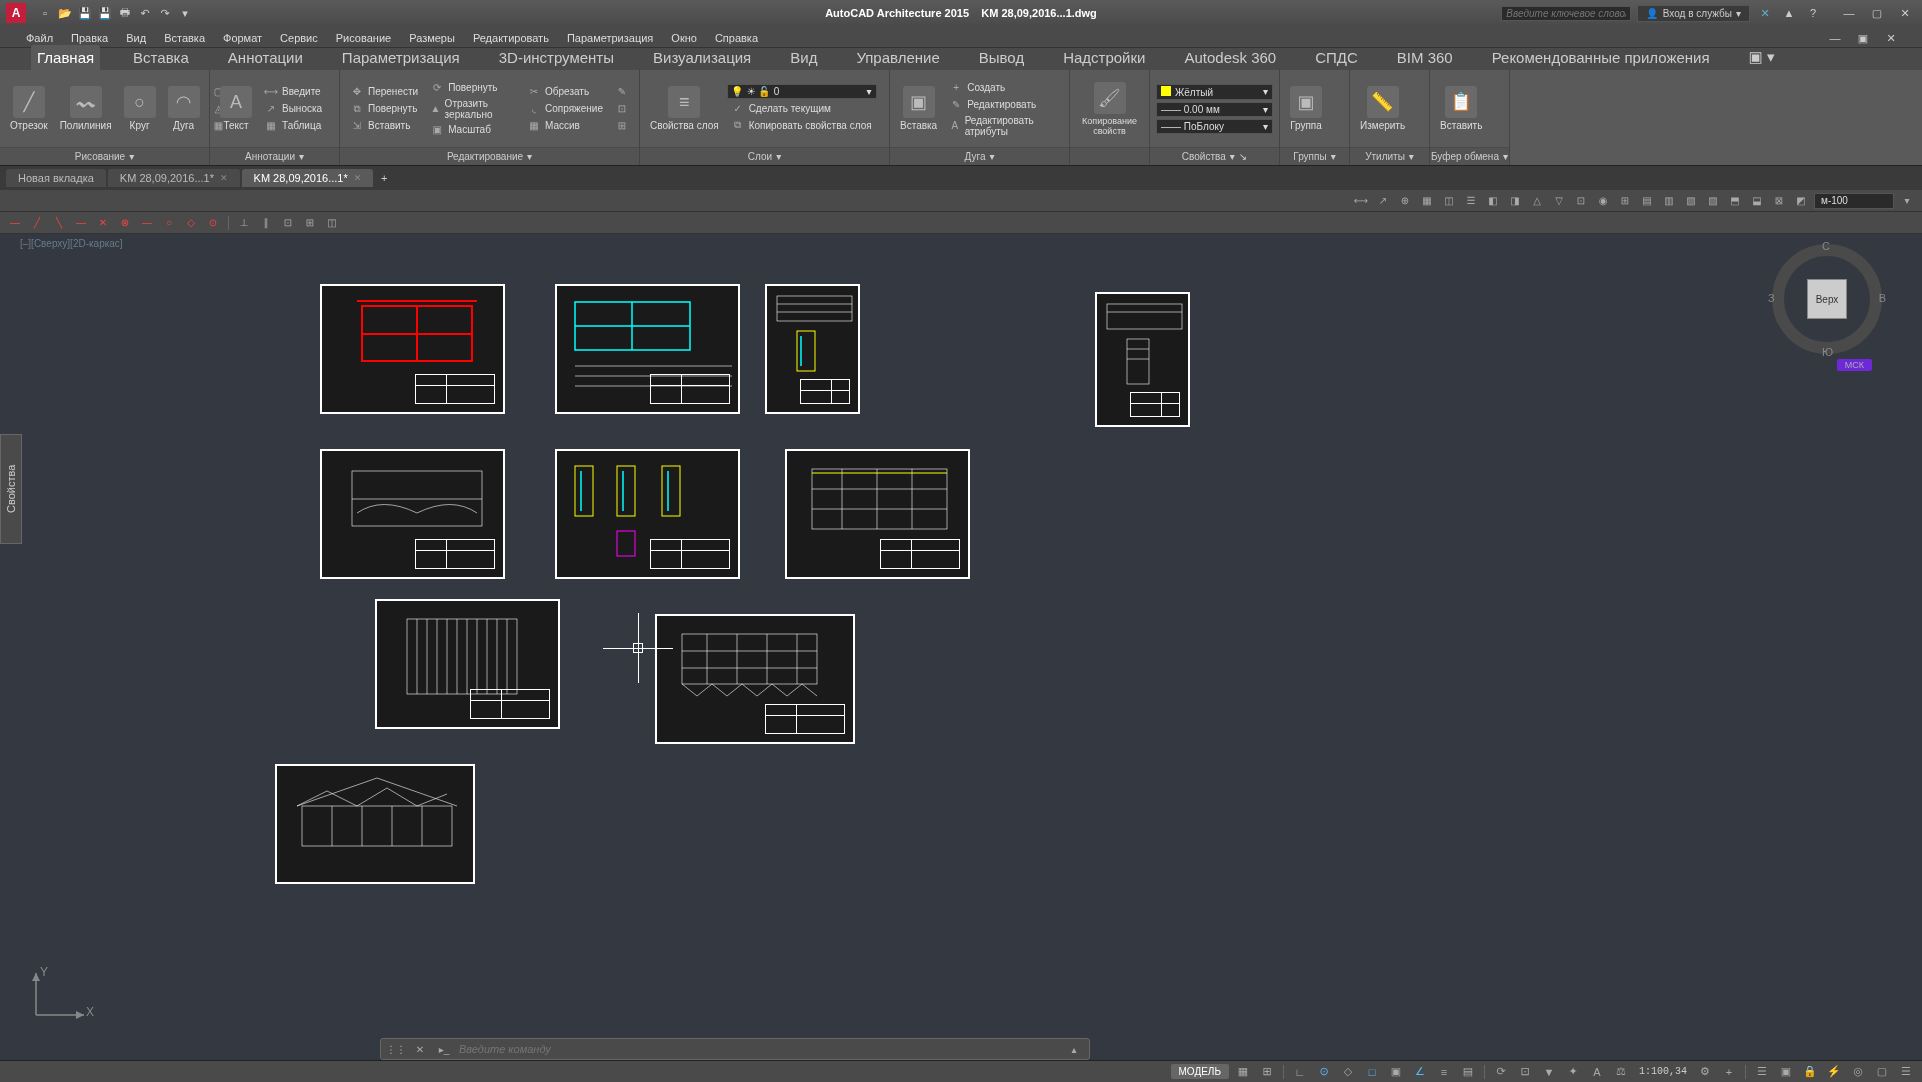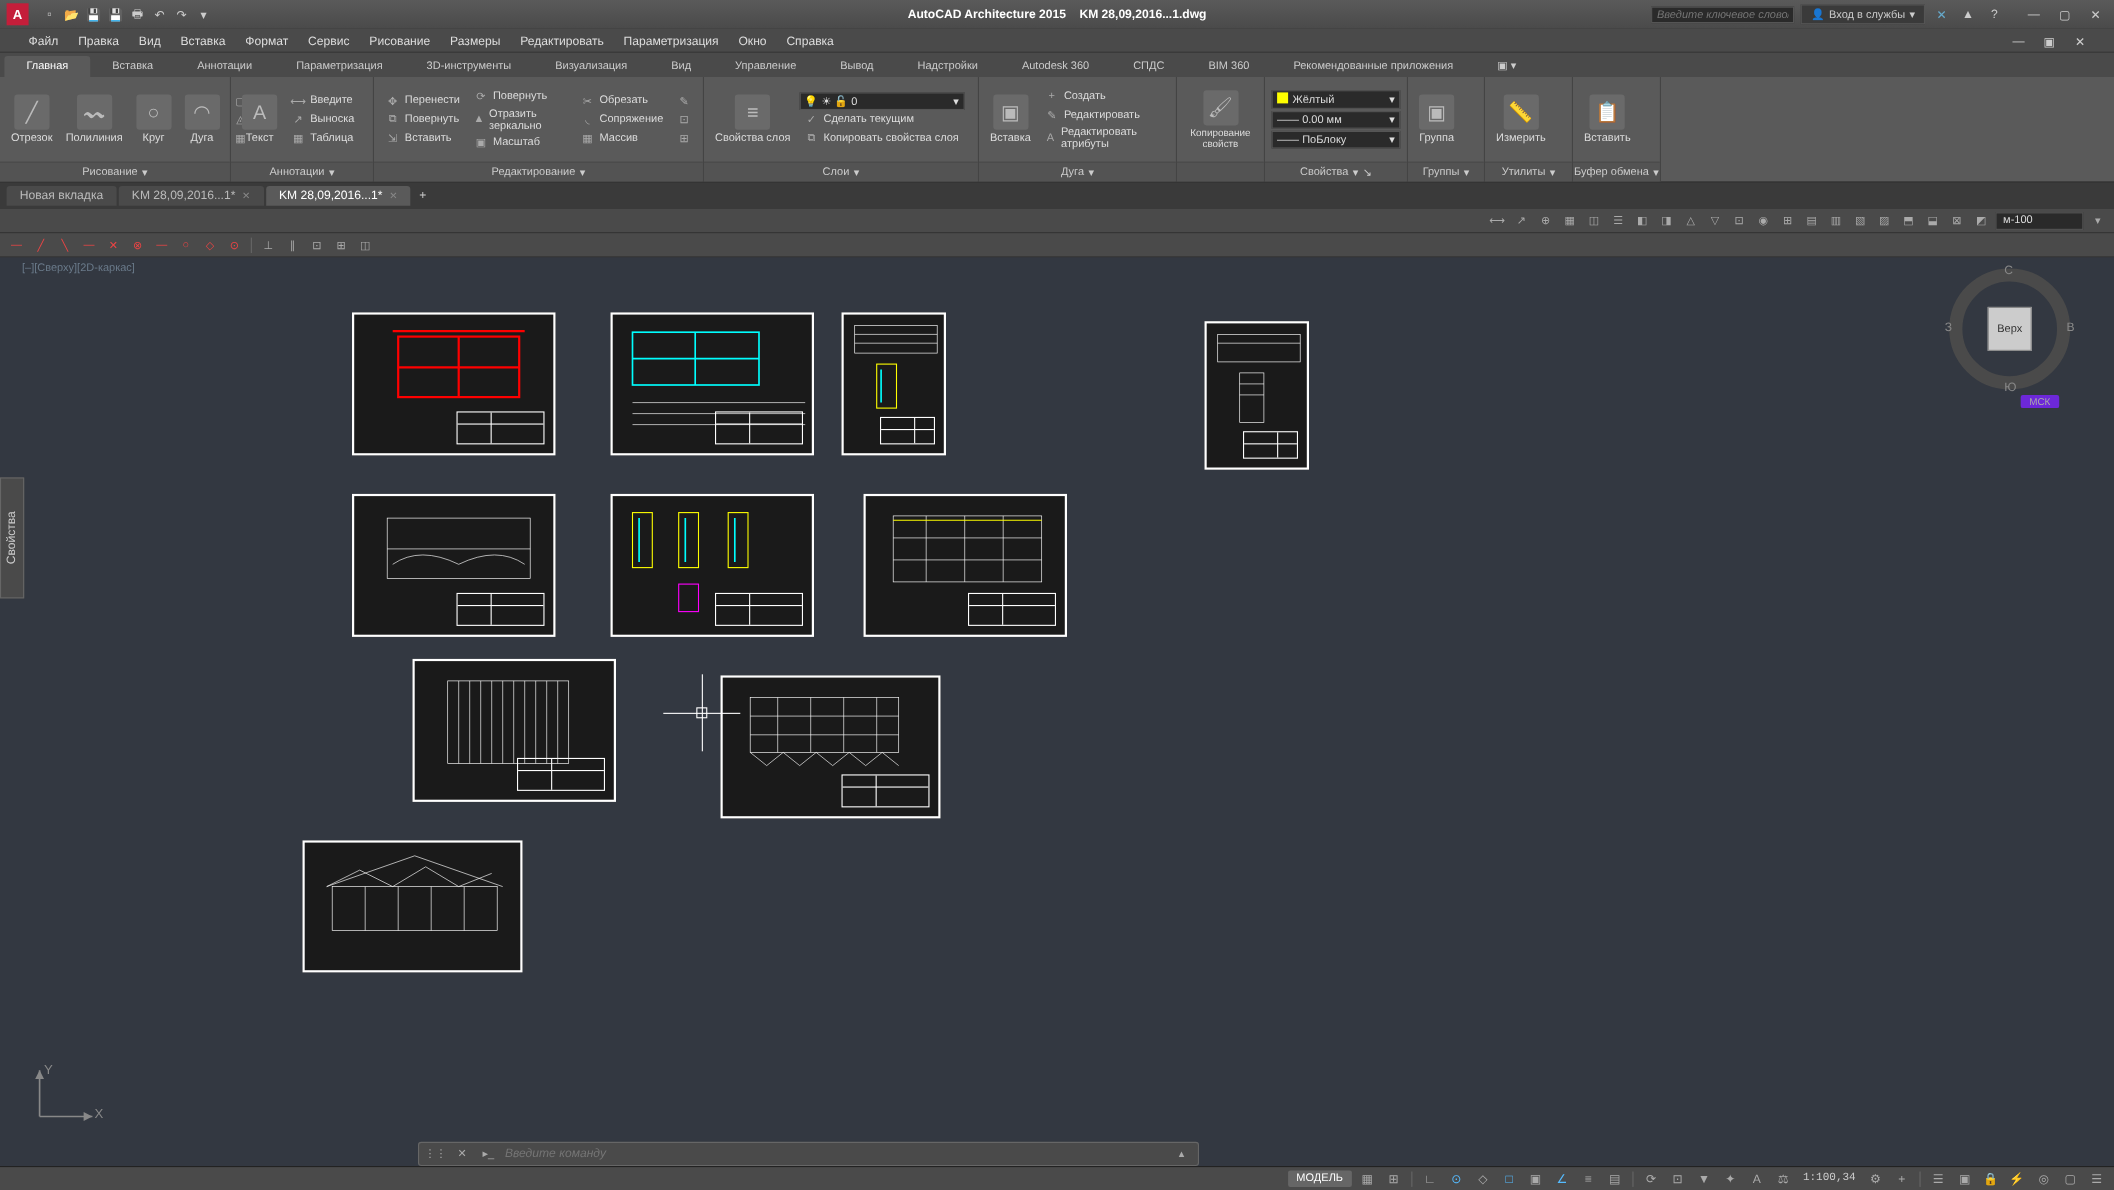--- a/index.html
+++ b/index.html
@@ -16,21 +16,21 @@
 .win-btns { display:flex; gap:2px; margin-left:8px;}
 .win-btn { width:26px; height:18px; display:flex;align-items:center;justify-content:center;color:#ccc;font-size:11px;cursor:pointer;}
 .login { font-size:10px; color:#ccc; display:flex;align-items:center;gap:4px; background:#3a3a3a;padding:2px 8px;border:1px solid #555;}
 
 
 .menubar { height: 22px; background: #4a4a4a; border-bottom:1px solid #333; display:flex; align-items:flex-end; padding:0 18px; gap:2px;}
 .menu-item { color:#ddd; font-size:11px; padding:3px 8px; cursor:pointer;}
 
 
 .ribbon-tabs { height: 22px; background:#4a4a4a; display:flex; align-items:flex-end; padding:0 4px;}
-.ribbon-tab { color:#ccc; font-size:10px; padding:4px 20px; cursor:pointer; border-radius:3px 3px 0 0;}
+.ribbon-tab { color:#ccc; font-size:15px; padding:4px 6px; cursor:pointer; border-radius:3px 3px 0 0;margin-left:27px;}
 .ribbon-tab.active { background:#5a5a5a; color:#fff;}
 
 
 .ribbon { height: 96px; background:#5a5a5a; border-bottom:1px solid #222; display:flex;}
 .panel { border-right:1px solid #444; display:flex; flex-direction:column; }
 .panel-body { flex:1; display:flex; align-items:center; padding:2px 6px; gap:4px;}
 .panel-title { height:18px; font-size:10px; color:#ccc; text-align:center; border-top:1px solid #4a4a4a; display:flex;align-items:center;justify-content:center; gap:4px; background:#535353;}
 .big-btn { display:flex; flex-direction:column; align-items:center; justify-content:center; color:#ddd; font-size:10px; cursor:pointer; padding:2px 4px; gap:2px;}
 .big-icon { width:32px; height:32px; background:#6a6a6a; border-radius:3px; display:flex;align-items:center;justify-content:center;font-size:18px;color:#bbb;}
 .small-row { display:flex; flex-direction:column; gap:1px;}

